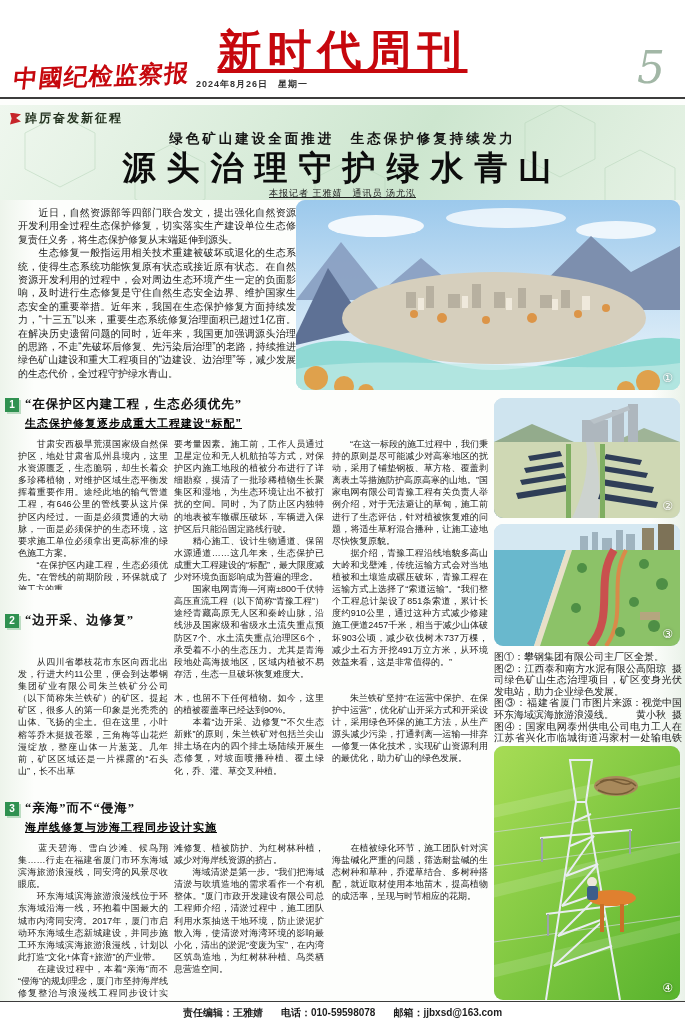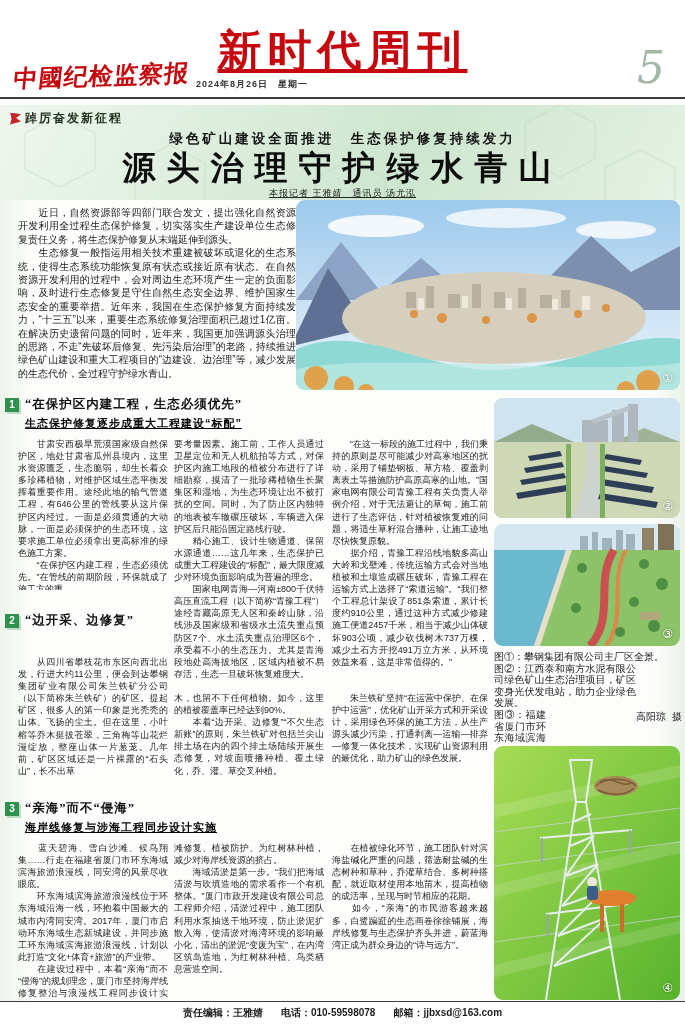--- a/index.html
+++ b/index.html
@@ -53,21 +53,21 @@
   .sec-kicker{font-family:"Liberation Serif","DejaVu Serif",serif;font-size:12.5px;font-weight:bold;
         color:#101010;letter-spacing:1px;}
   .sec-heading{margin:3px 0 0 20px;font-size:11px;font-weight:bold;color:#050505;letter-spacing:1px;text-decoration:underline;}
   .col{position:absolute;font-size:9px;line-height:12.1px;text-align:justify;color:#1d1d1d;overflow:hidden;}
   .w1{width:150px;} .w3{width:156px;}
   
   .captions{position:absolute;left:494px;top:452px;width:188px;height:92px;overflow:hidden;
         font-family:Liberation Mono, monospace;font-size:10px;line-height:11.6px;
         text-align:justify;color:#222;}
   .captions p{margin:0;}
-  .captions .credit{float:right;color:#222;margin-top:48px;}
+  .captions .credit{float:right;color:#222;}
   
   .footer{position:absolute;left:0;right:0;bottom:0;height:22px;border-top:1.5px solid #3c3c3c;
         background:#fff;display:flex;align-items:center;justify-content:center;gap:18px;
         font-size:10px;font-weight:bold;color:#1c1c1c;}
 </style>
 </head>
 <body>
 
 <div class="page">
 
@@ -338,21 +338,20 @@
         <p>　　在建设过程中，本着“亲海”而不“侵海”的规划理念，厦门市坚持海岸线修复整治与浪漫线工程同步设计实施，通过人工沙</p>
       </div>
     <div class="col w1" style="left:174px;top:642px;height:156px;">
 
     <p>滩修复、植被防护、为红树林种植，减少对海岸线资源的挤占。</p>
         <p>　　海域清淤是第一步。“我们把海域清淤与吹填造地的需求看作一个有机整体。”厦门市政开发建设有限公司总工程师介绍，清淤过程中，施工团队利用水泵抽送干地环境，防止淤泥扩散入海，使清淤对海湾环境的影响最小化，清出的淤泥“变废为宝”，在内湾区筑岛造地，为红树林种植、鸟类栖息营造空间。</p>
       </div>
     <div class="col w3" style="left:332px;top:642px;height:156px;">
 
     <p>　　在植被绿化环节，施工团队针对滨海盐碱化严重的问题，筛选耐盐碱的生态树种和草种，乔灌草结合、多树种搭配，就近取材使用本地苗木，提高植物的成活率，呈现与时节相应的花期。</p>
-        <p>　　如今，“亲海”的市民游客越来越多，白鹭蹁跹的生态画卷徐徐铺展，海岸线修复与生态保护齐头并进，蔚蓝海湾正成为群众身边的“诗与远方”。</p>
       </div>
 
   </div>
 
   <div class="footer">
     <span>责任编辑：王雅婧</span>
     <span>电话：010-59598078</span>
     <span>邮箱：jjbxsd@163.com</span>
   </div>
 

